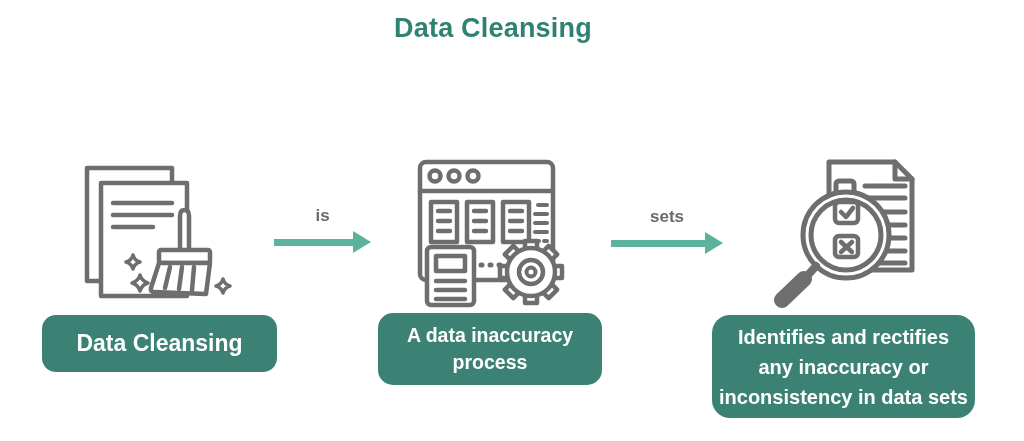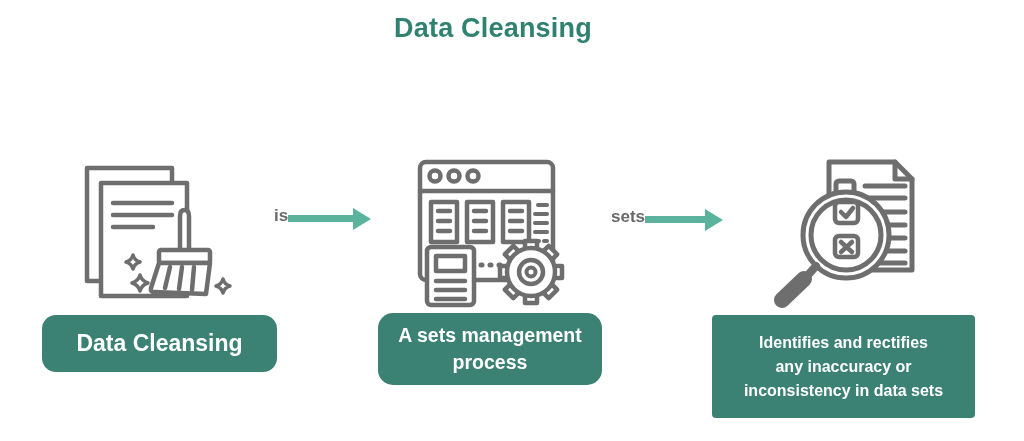--- a/index.html
+++ b/index.html
@@ -30,20 +30,21 @@
     font-size: 27px;
     font-weight: 700;
     color: var(--title);
     letter-spacing: 0.2px;
   }
   .icon-wrap { position: absolute; }
   .icon-wrap svg { display: block; }
   .connector {
     position: absolute;
     display: flex;
+    flex-direction: column;
     align-items: center;
   }
   .conn-label {
     font-size: 17px;
     font-weight: 700;
     color: var(--connector-label);
     margin-bottom: 5px;
   }
   .arrow {
     display: flex;
@@ -68,21 +69,21 @@
     font-weight: 700;
     display: flex;
     align-items: center;
     justify-content: center;
     text-align: center;
     border-radius: 14px;
   }
   .label-box span { white-space: pre-line; }
   .box-1 { left: 30px; top: 315px; width: 235px; height: 57px; font-size: 23px; }
   .box-2 { left: 366px; top: 313px; width: 224px; height: 72px; font-size: 19.5px; line-height: 1.4; border-radius: 15px; }
-  .box-3 { left: 700px; top: 315px; width: 263px; height: 103px; font-size: 16px; line-height: 1.5; border-radius: 4px; }
+  .box-3 { left: 700px; top: 315px; width: 263px; height: 103px; font-size: 20px; line-height: 1.5; border-radius: 18px; }
   .icon-1 { left: 55px; top: 150px; }
   .icon-2 { left: 400px; top: 155px; }
   .icon-3 { left: 750px; top: 142px; }
   .conn-1 { left: 262px; top: 206px; width: 97px; }
   .conn-2 { left: 599px; top: 207px; width: 112px; }
 </style>
 </head>
 <body>
 
 <div class="canvas">
@@ -221,21 +222,21 @@
         <rect x="73" y="94" width="23" height="21" rx="4"></rect>
         <path d="M79,100 L90,110 M90,100 L79,110"></path>
       </g>
     </svg>
   </div>
 
   <div class="label-box box-1">
     <span>Data Cleansing</span>
   </div>
   <div class="label-box box-2">
-    <span>A sets management
+    <span>A data inaccuracy
 process</span>
   </div>
   <div class="label-box box-3">
     <span>Identifies and rectifies
 any inaccuracy or
 inconsistency in data sets</span>
   </div>
 
 </div>
 

